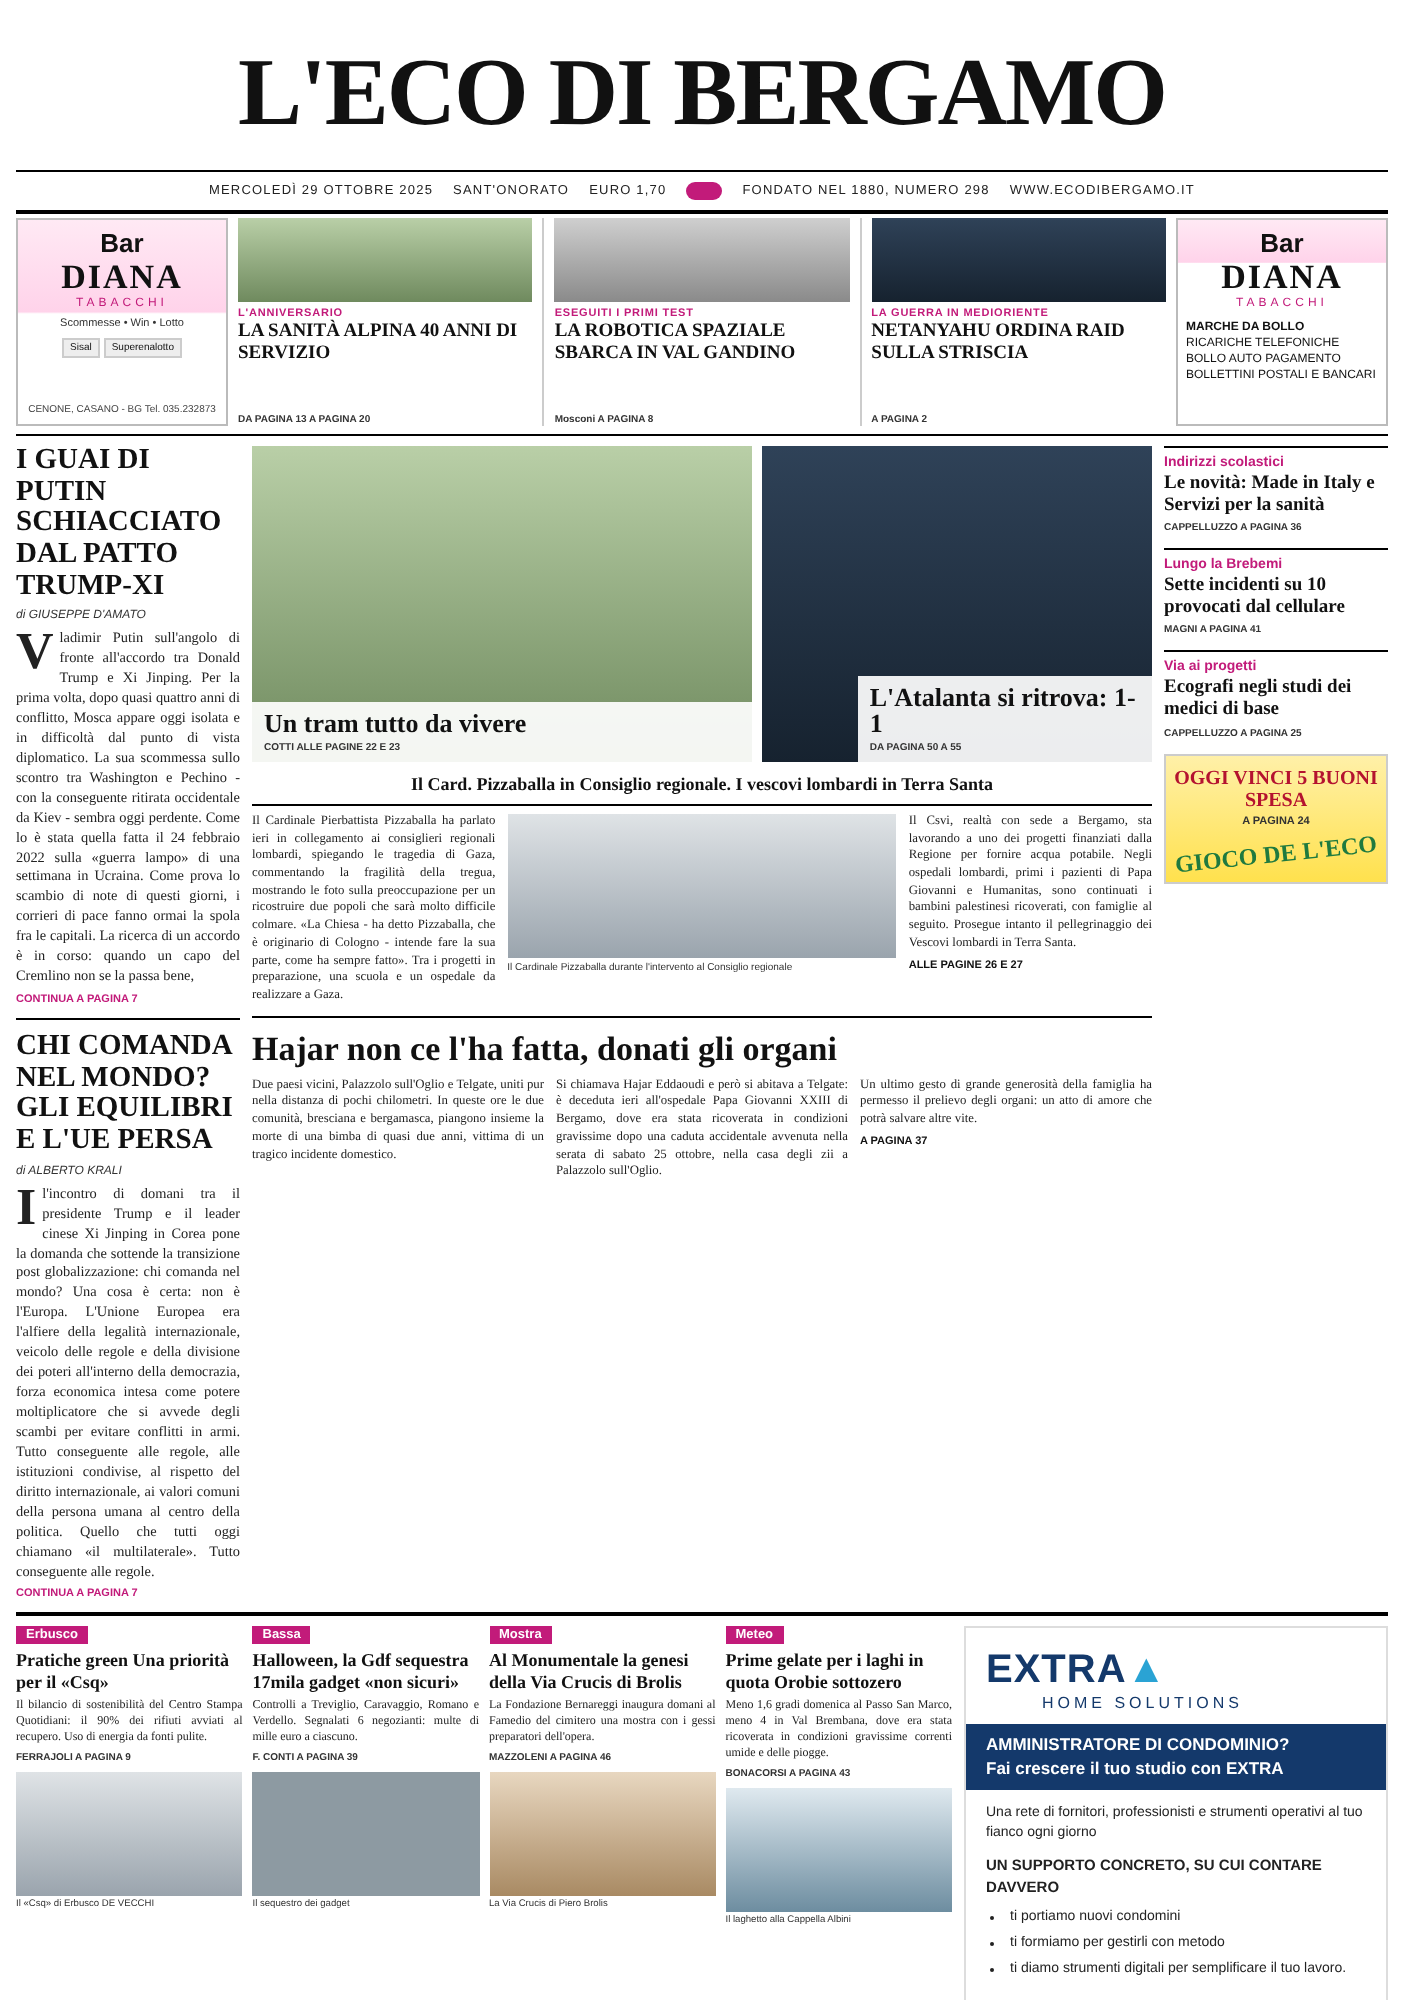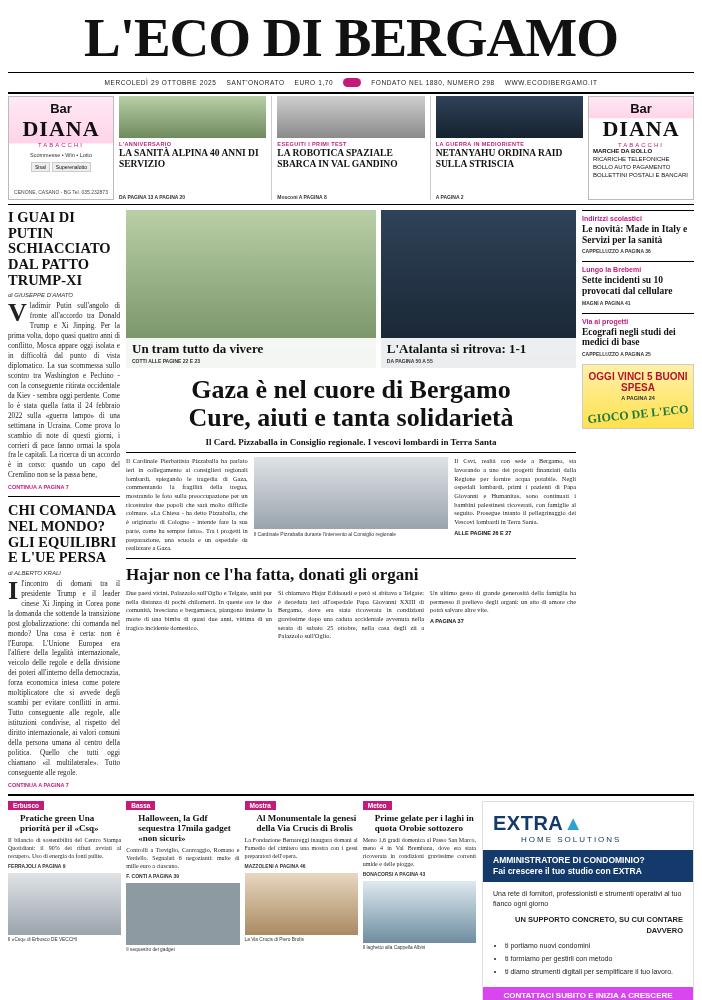--- a/index.html
+++ b/index.html
@@ -9,24 +9,24 @@
     background:#ffffff;
     font-family:"Liberation Serif", serif;
     color:#111;
     overflow:hidden;
   }
   .page { width:702px; height:1000px; position:relative; padding:6px 8px; }
 
   
   .masthead { text-align:center; padding-top:4px; }
   .masthead h1 {
-    margin:0;
+    margin:13px;
     font-family:"Liberation Serif", serif;
     font-weight:700;
-    font-size:55px;
+    font-size:48px;
     letter-spacing:-1px;
     line-height:1.02;
   }
   .masthead .rule-top { border-top:1px solid #000; margin:6px 0 0 0; }
   .dateline {
     display:flex; align-items:center; justify-content:center; gap:10px;
     font-family:"Liberation Sans", sans-serif;
     font-size:6.5px; letter-spacing:.6px; text-transform:uppercase;
     padding:5px 0 5px 0; color:#222;
   }
@@ -36,21 +36,21 @@
 
   
   .topstrip { display:flex; gap:0; height:104px; margin-top:2px; }
   .ad-box { width:106px; flex:none; border:1px solid #bbb; position:relative; overflow:hidden; }
   .ad-bar {
     height:100%;
     background:linear-gradient(180deg,#ffe9f4 0%, #ffd3ea 45%, #ffffff 46%, #ffffff 100%);
     text-align:center; padding-top:4px;
   }
   .ad-bar .b1 { font-family:"Liberation Sans",sans-serif; font-weight:700; font-size:13px; color:#111; }
-  .ad-bar .b2 { font-family:"Liberation Serif",serif; font-weight:700; font-size:22px; letter-spacing:1px; }
+  .ad-bar .b2 { font-family:"Liberation Serif",serif; font-weight:700; font-size:17px; letter-spacing:1px; }
   .ad-bar .b3 { font-family:"Liberation Sans",sans-serif; font-size:6px; letter-spacing:2px; color:#c21b7a; }
   .ad-bar .b4 { font-family:"Liberation Sans",sans-serif; font-size:5.5px; color:#333; margin-top:3px; line-height:1.5; }
   .ad-bar .chips { display:flex; gap:2px; justify-content:center; margin-top:3px; }
   .chip { font-family:"Liberation Sans",sans-serif; font-size:5px; background:#eee; border:1px solid #ccc; padding:1px 3px; }
   .ad-bar .b5 { font-family:"Liberation Sans",sans-serif; font-size:5px; color:#444; position:absolute; bottom:4px; left:0; right:0; }
 
   .teasers { flex:1; display:flex; }
   .teaser { flex:1; border-right:1px solid #ccc; padding:0 5px; display:flex; flex-direction:column; }
   .teaser:last-child { border-right:none; }
   .teaser .pic { height:42px; background:#9aa3a8; margin-bottom:3px; overflow:hidden; position:relative; }
@@ -82,21 +82,21 @@
   .hero { display:flex; gap:5px; }
   .hero .ph { position:relative; overflow:hidden; height:158px; }
   .hero .ph.a { flex:1.28; background:#ec4899; }
   .hero .ph.b { flex:1; background:#2b3f57; }
   .hero .cap {
     position:absolute; left:0; right:0; bottom:0;
     background:rgba(255,255,255,.92); padding:4px 6px;
   }
   .hero .cap h4 { margin:0; font-size:13px; font-weight:700; line-height:1.05; }
   .hero .cap .ref { font-family:"Liberation Sans",sans-serif; font-size:5px; font-weight:700; color:#333; margin-top:2px; }
-  .cap-dark { background:rgba(255,255,255,.92); }
+  .cap-dark { background:rgba(255,255,255,.92);margin-left:48px; }
 
   .lead-head { margin:8px 0 0 0; text-align:center; }
   .lead-head h2 { margin:0; font-size:26px; line-height:1.06; font-weight:700; }
   .lead-sub { text-align:center; font-size:9px; font-weight:700; margin:6px 0 5px 0; }
 
   .lead-cols { display:flex; gap:6px; margin-top:4px; }
   .lead-cols .c { flex:1; font-size:6.4px; line-height:1.36; text-align:justify; color:#222; }
   .lead-photo { flex:1.6; }
   .lead-photo .ph { height:72px; background:#5d6f85; position:relative; overflow:hidden; }
   .lead-photo .cap { font-family:"Liberation Sans",sans-serif; font-size:5px; color:#333; padding-top:2px; }
@@ -109,44 +109,44 @@
   
   .rbox { border-top:1px solid #000; padding-top:4px; margin-bottom:7px; }
   .rbox .k { font-family:"Liberation Sans",sans-serif; font-size:7px; font-weight:700; color:#c21b7a; margin-bottom:2px; }
   .rbox h4 { margin:0; font-size:9.5px; line-height:1.12; font-weight:700; }
   .rbox .ref { font-family:"Liberation Sans",sans-serif; font-size:5px; font-weight:700; color:#333; margin-top:3px; }
 
   .promo {
     border:1px solid #ccc; background:linear-gradient(180deg,#fff0a8,#ffe14d);
     text-align:center; padding:6px 4px; position:relative; overflow:hidden;
   }
-  .promo .p1 { font-family:Liberation Sans, sans-serif; font-weight:700; font-size:10px; color:#b4122f; line-height:1.1; }
+  .promo .p1 { font-family:Liberation Serif, serif; font-weight:700; font-size:10px; color:#b4122f; line-height:1.1; }
   .promo .p2 { font-family:"Liberation Sans",sans-serif; font-size:5.5px; font-weight:700; color:#333; margin-top:2px; }
   .promo .logo { margin-top:6px; font-family:"Liberation Serif",serif; font-weight:700; font-size:12px; color:#1f7a3f; transform:rotate(-6deg); }
 
   
   .bottom { display:flex; gap:6px; margin-top:6px; border-top:2px solid #000; padding-top:5px; }
   .bot-left { flex:1; display:flex; gap:5px; }
   .bcell { flex:1; display:flex; flex-direction:column; }
   .bcell .tag { display:inline-block; background:#c21b7a; color:#fff; font-family:"Liberation Sans",sans-serif;
                 font-size:6.5px; font-weight:700; padding:1px 5px; margin-bottom:3px; align-self:flex-start; }
-  .bcell h4 { margin:0 0 3px 12px; font-size:9px; line-height:1.12; font-weight:700; }
+  .bcell h4 { margin:0 0 3px 0; font-size:9px; line-height:1.12; font-weight:700; }
   .bcell p { margin:0; font-size:6px; line-height:1.34; text-align:justify; color:#222; }
   .bcell .ref { font-family:"Liberation Sans",sans-serif; font-size:5px; font-weight:700; color:#333; margin-top:3px; }
   .bcell .ph { height:62px; background:#8d9aa2; margin-top:4px; position:relative; overflow:hidden; }
   .bcell .phcap { font-family:"Liberation Sans",sans-serif; font-size:4.8px; color:#333; padding-top:2px; }
 
   .bot-ad { width:212px; flex:none; border:1px solid #ddd; }
   .bot-ad .head { padding:10px 10px 6px 10px; }
   .bot-ad .brand { font-family:"Liberation Sans",sans-serif; font-weight:700; font-size:20px; color:#14396b; letter-spacing:.5px; }
   .bot-ad .brand .tri { color:#2aa3d4; }
   .bot-ad .brand2 { font-family:"Liberation Sans",sans-serif; font-size:8px; color:#14396b; letter-spacing:2px;padding-left:28px; }
   .bot-ad .strip { background:#14396b; color:#fff; font-family:"Liberation Sans",sans-serif; font-size:8.5px; font-weight:700; padding:5px 10px; line-height:1.3; }
   .bot-ad .body { padding:7px 10px; font-family:"Liberation Sans",sans-serif; font-size:7px; color:#222; line-height:1.45; }
-  .bot-ad .sub { font-weight:700; margin:6px 0 4px 0; font-size:7.5px;text-align:right; }
+  .bot-ad .sub { font-weight:700; margin:6px 0 4px 0; font-size:7.5px; }
   .bot-ad ul { margin:0; padding-left:12px; }
   .bot-ad li { margin-bottom:3px; }
   .bot-ad .cta { background:#d946ef; color:#fff; text-align:center; font-family:"Liberation Sans",sans-serif;
                  font-size:8px; font-weight:700; padding:4px; }
   .art-green { position:absolute; inset:0; background:linear-gradient(180deg,#b9cfa7,#6f8a5e); }
   .art-dark { position:absolute; inset:0; background:linear-gradient(180deg,#2f4258,#16222f); }
   .art-warm { position:absolute; inset:0; background:linear-gradient(180deg,#e8d7c0,#a98a63); }
   .art-room { position:absolute; inset:0; background:linear-gradient(180deg,#dfe3e6,#9aa4ad); }
   .art-stone { position:absolute; inset:0; background:linear-gradient(180deg,#d9d4cc,#8d8madd); }
   .art-lake { position:absolute; inset:0; background:linear-gradient(180deg,#dfe9ef,#6d8da0); }
@@ -261,24 +261,20 @@
         </div>
         <div class="ph b">
           <span class="art-dark"></span>
           <div class="cap cap-dark">
             <h4>L'Atalanta si ritrova: 1-1</h4>
             <div class="ref">DA PAGINA 50 A 55</div>
           </div>
         </div>
       </div>
 
-      <div class="lead-head">
-        <h2>Gaza è nel cuore di Bergamo</h2>
-        <h2>Cure, aiuti e tanta solidarietà</h2>
-      </div>
       <div class="lead-sub">Il Card. Pizzaballa in Consiglio regionale. I vescovi lombardi in Terra Santa</div>
       <div class="rule-thin"></div>
 
       <div class="lead-cols">
         <div class="c">Il Cardinale Pierbattista Pizzaballa ha parlato ieri in collegamento ai consiglieri regionali lombardi, spiegando le tragedia di Gaza, commentando la fragilità della tregua, mostrando le foto sulla preoccupazione per un ricostruire due popoli che sarà molto difficile colmare. «La Chiesa - ha detto Pizzaballa, che è originario di Cologno - intende fare la sua parte, come ha sempre fatto». Tra i progetti in preparazione, una scuola e un ospedale da realizzare a Gaza.</div>
         <div class="lead-photo">
           <div class="ph">
               <span class="art-room"></span>
             </div>
           <div class="cap">Il Cardinale Pizzaballa durante l'intervento al Consiglio regionale</div>

